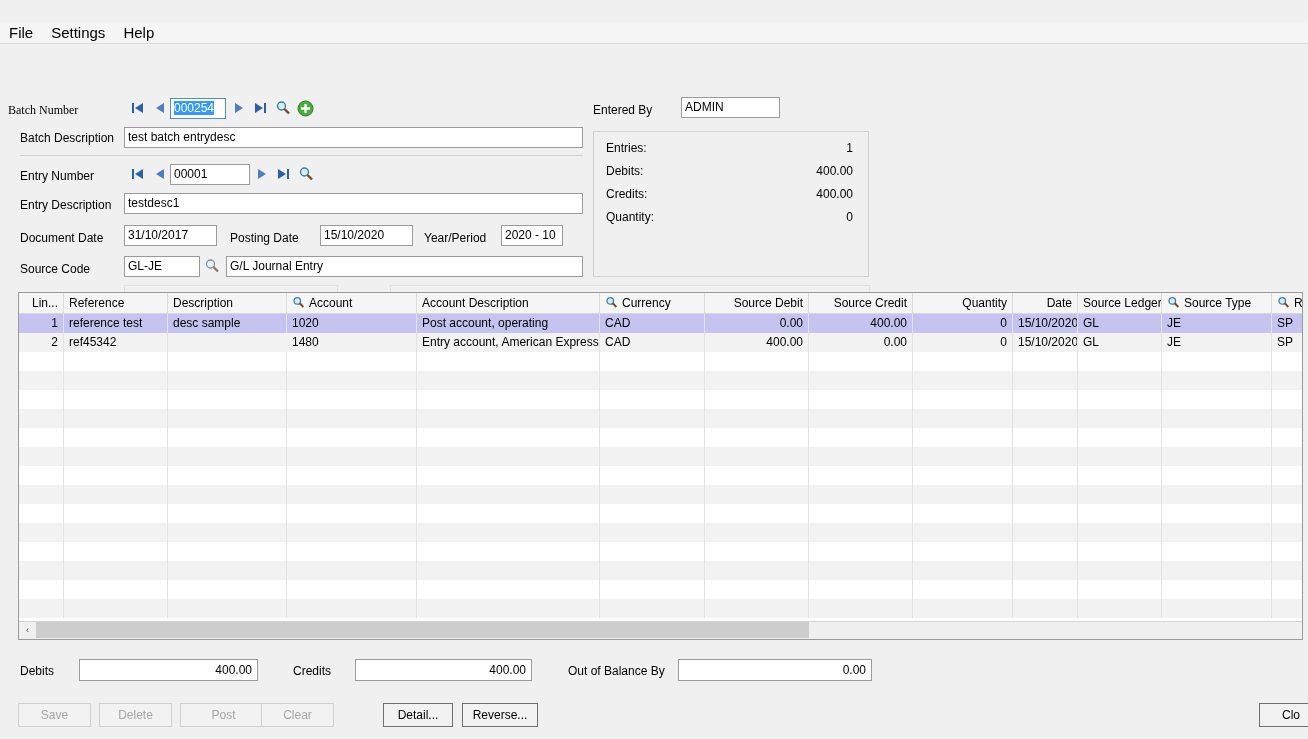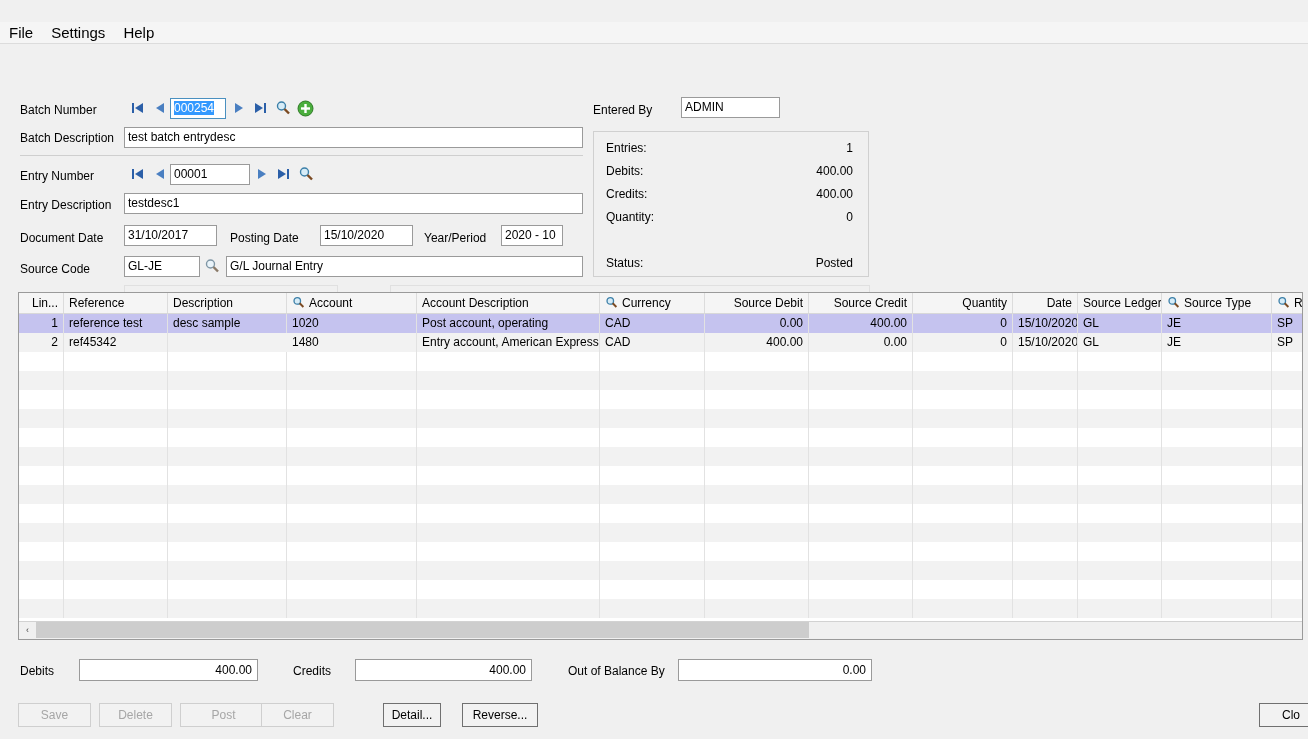--- a/index.html
+++ b/index.html
@@ -281,21 +281,21 @@
 
 
   <div class="menubar">
     <div class="menu-item">File</div>
     <div class="menu-item">Settings</div>
     <div class="menu-item">Help</div>
   </div>
 
   <div class="form-area">
 
-    <div class="lbl" style="left:20px; top:60px;">Batch Number</div>
+    <div class="lbl" style="left:8px; top:60px;font-family:Liberation Serif, serif;">Batch Number</div>
     <div class="navbtn" style="left:130px; top:57px;">
       <svg width="14" height="12" viewBox="0 0 14 12">
           <rect x="1" y="1" width="2" height="10" fill="#2b5fa8"></rect>
           <polygon points="12,1 12,11 4,6" fill="#2b5fa8"></polygon>
         </svg>
     </div>
     <div class="navbtn" style="left:152px; top:57px;">
       <svg width="12" height="12" viewBox="0 0 12 12">
           <polygon points="10,1 10,11 2,6" fill="#4a7fc1"></polygon>
         </svg>
@@ -415,24 +415,20 @@
         <span class="info-k">Debits:</span>
         <span class="info-v">400.00</span>
       </div>
       <div class="info-row" style="top:54px;">
         <span class="info-k">Credits:</span>
         <span class="info-v">400.00</span>
       </div>
       <div class="info-row" style="top:77px;">
         <span class="info-k">Quantity:</span>
         <span class="info-v">0</span>
-      </div>
-      <div class="info-row" style="top:123px;">
-        <span class="info-k">Status:</span>
-        <span class="info-v">Posted</span>
       </div>
     </div>
   </div>
 
   <div class="grid-outer">
     <div class="grid-head" id="grid-head">
         <div class="gh r" style="left: 0px; width: 45px;"><span>Lin...</span></div>
         <div class="gh" style="left: 45px; width: 104px;"><span>Reference</span></div>
         <div class="gh" style="left: 149px; width: 119px;"><span>Description</span></div>
         <div class="gh" style="left: 268px; width: 130px;"><span class="lens"><svg width="13" height="13" viewBox="0 0 16 16">
@@ -717,18 +713,18 @@
 
     <div class="lbl" style="left:568px; top:664px;">Out of Balance By</div>
     <div class="foot-fld" style="left:678px; top:659px; width:194px;">0.00</div>
   </div>
 
   <div>
     <div class="btn disabled" style="left:18px; top:703px; width:73px;">Save</div>
     <div class="btn disabled" style="left:99px; top:703px; width:73px;">Delete</div>
     <div class="btn disabled" style="left:180px; top:703px; width:87px;">Post</div>
     <div class="btn disabled" style="left:261px; top:703px; width:73px;">Clear</div>
-    <div class="btn" style="left:383px; top:703px; width:58px; border-color:#707070;">Detail...</div>
+    <div class="btn" style="left:383px; top:703px; width:70px; border-color:#707070;">Detail...</div>
     <div class="btn" style="left:462px; top:703px; width:76px; border-color:#707070;">Reverse...</div>
     <div class="btn" style="left:1259px; top:703px; width:64px; border-color:#707070;">Clo</div>
   </div>
 
 </div>
 
 </body></html>

